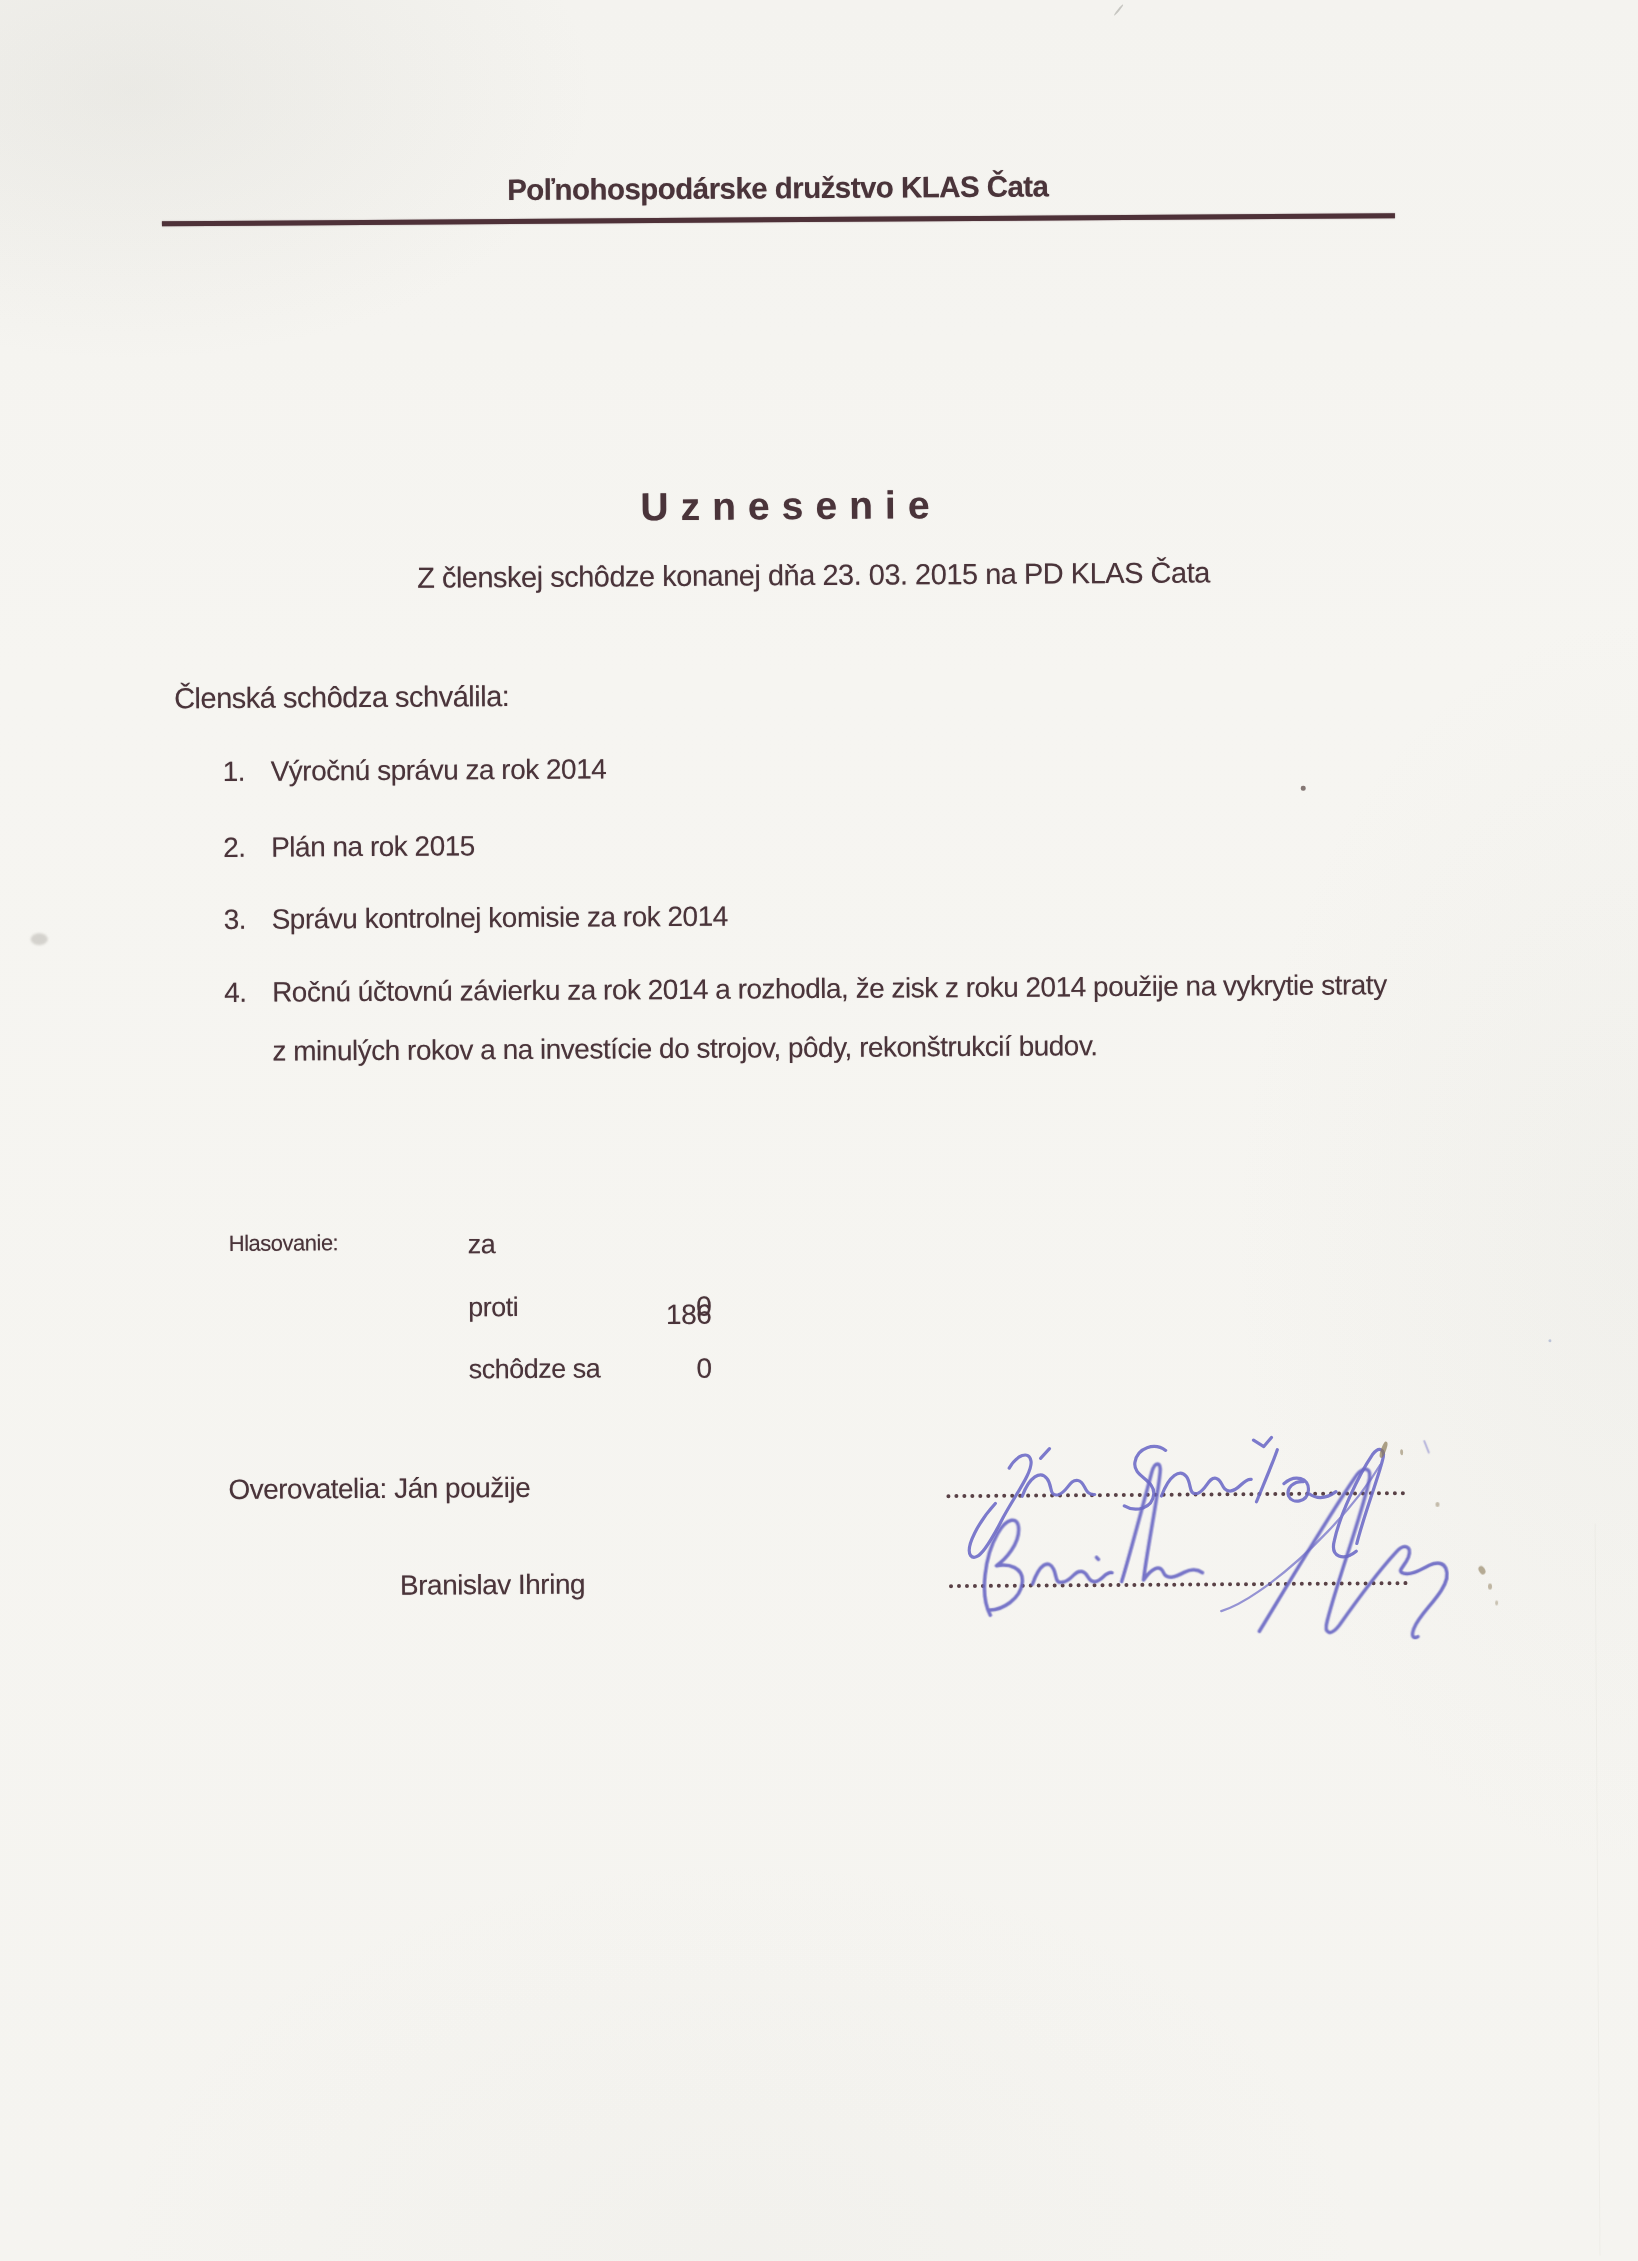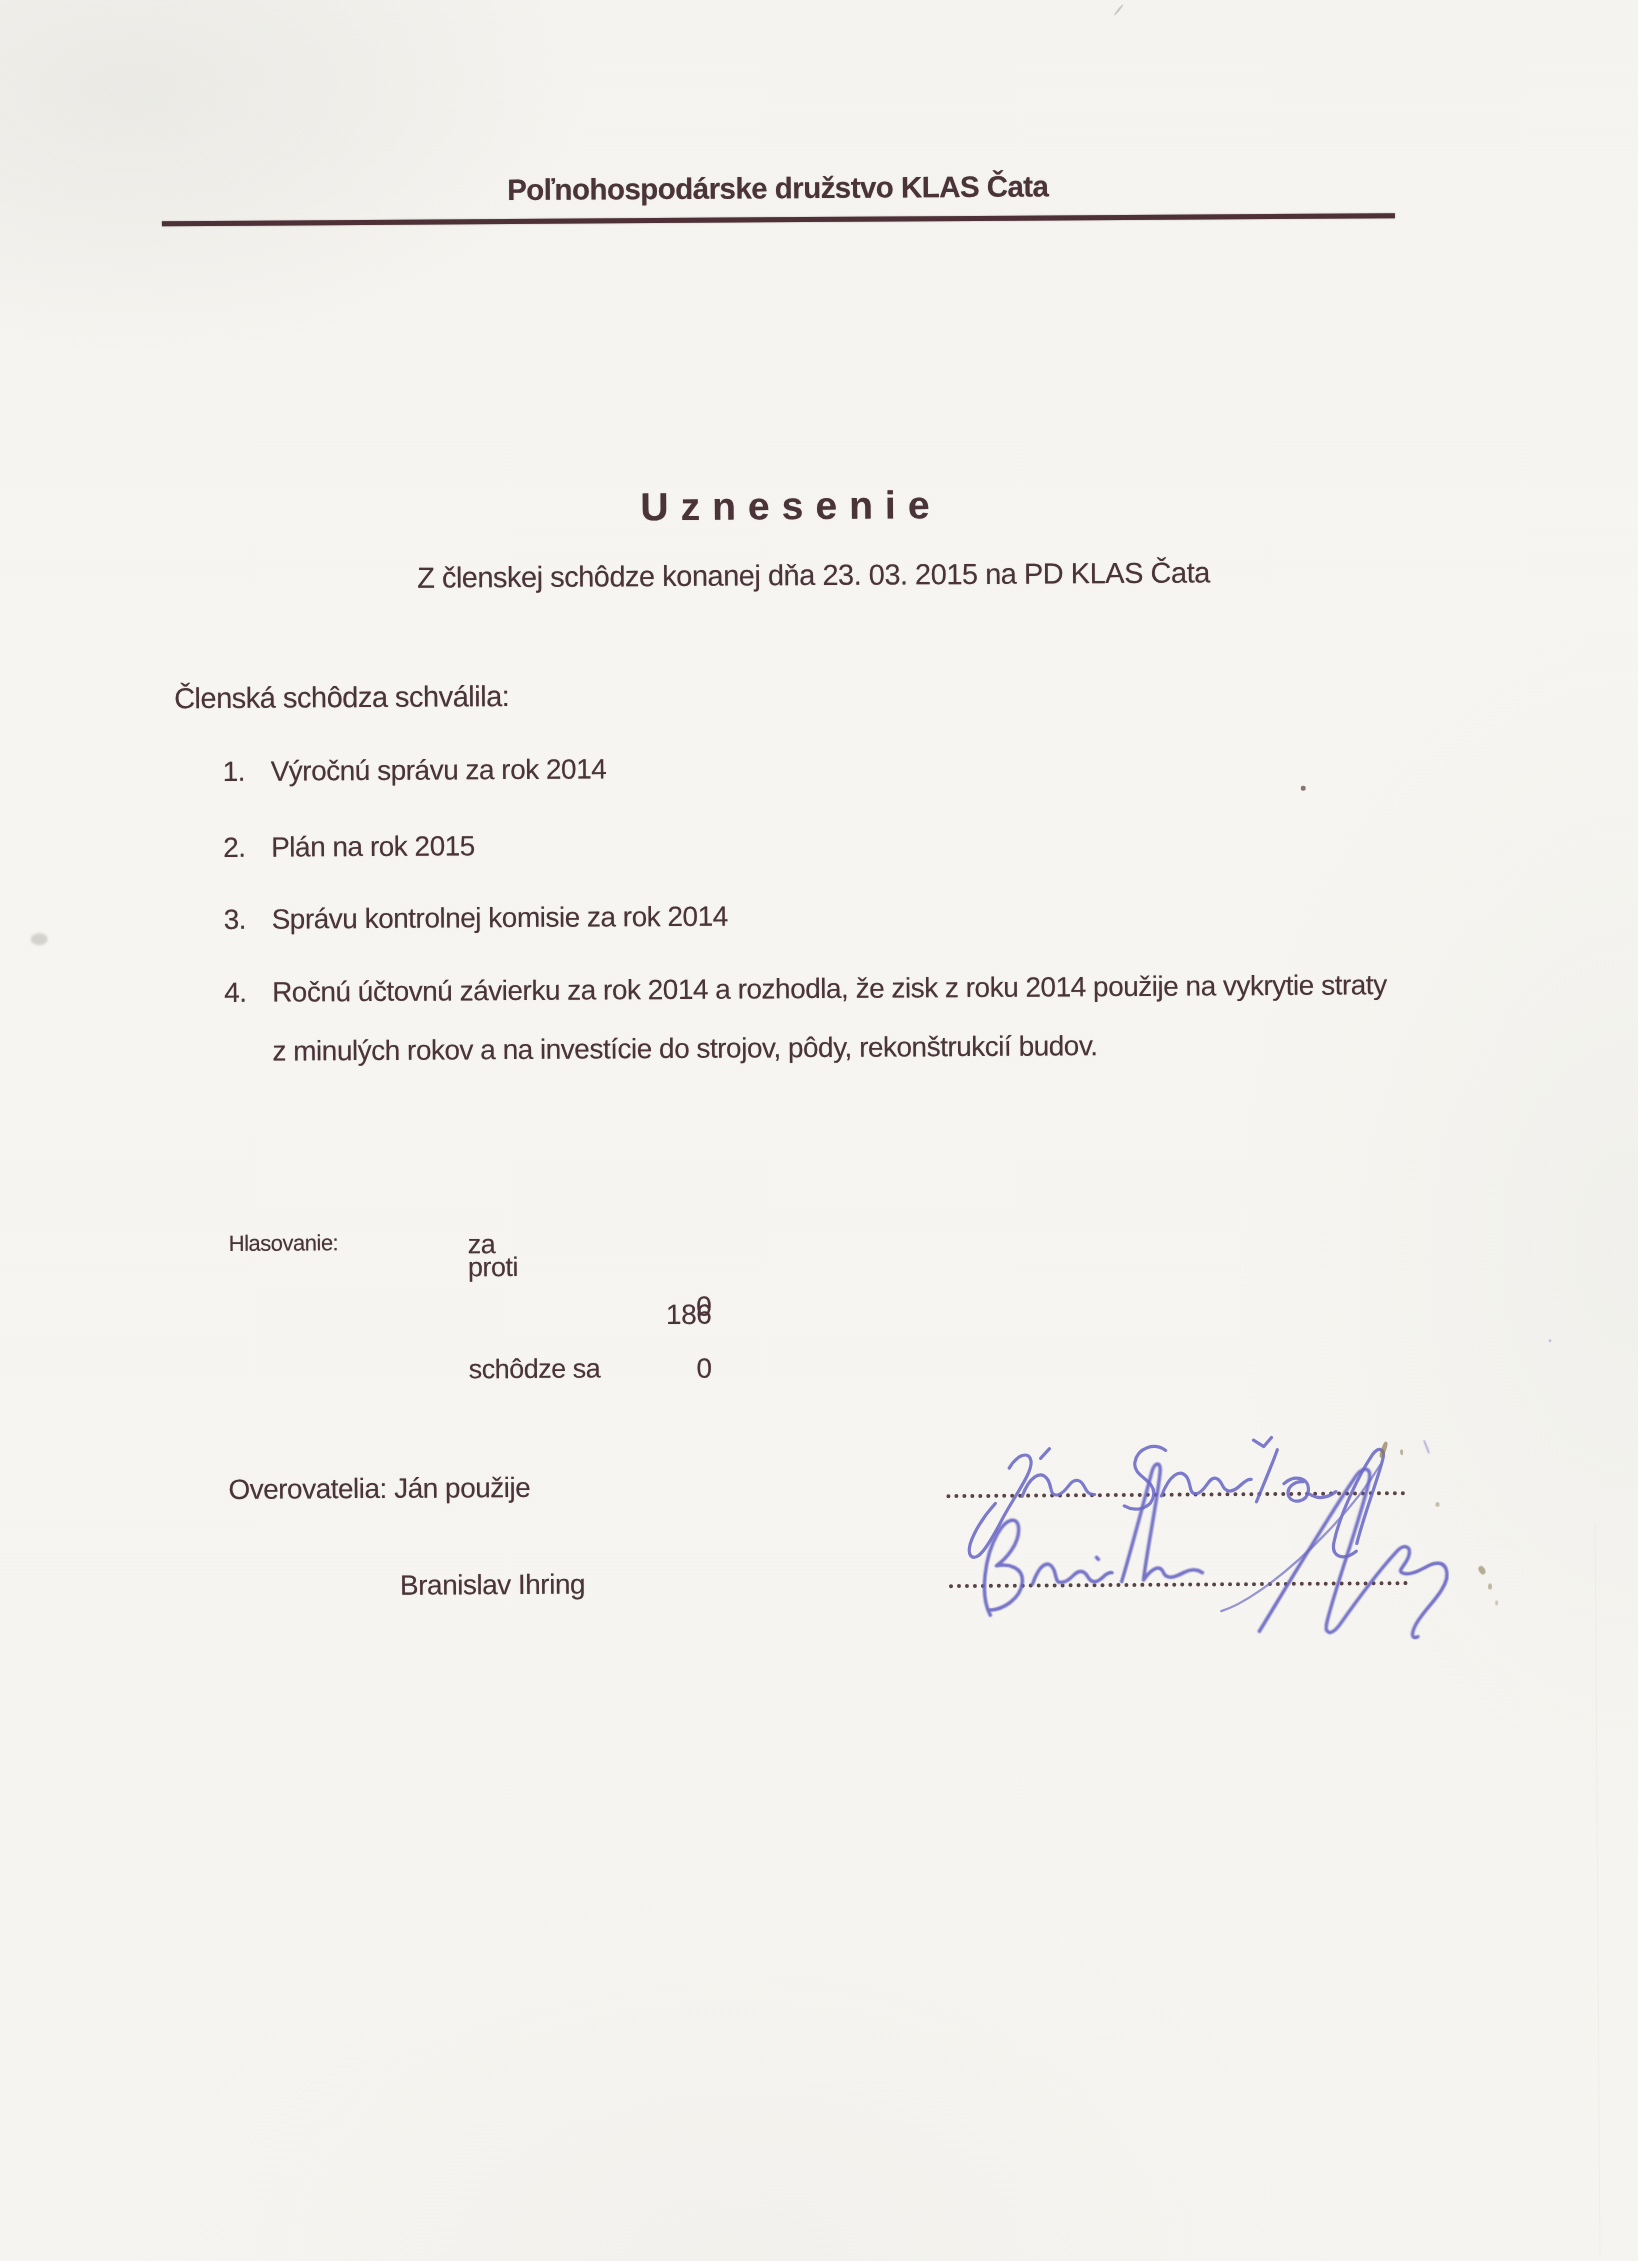--- a/index.html
+++ b/index.html
@@ -96,21 +96,21 @@
       <span class="txt item-text" style="top:975px">Ročnú účtovnú závierku za rok 2014 a rozhodla, že zisk z roku 2014 použije na vykrytie straty</span>
       <span class="txt item-text" style="top:1034px">z minulých rokov a na investície do strojov, pôdy, rekonštrukcií budov.</span>
     </div>
 
     <div>
       <span class="txt vote-label" style="top:1229px">Hlasovanie:</span>
 
       <span class="txt vote-option" style="top:1229px">za</span>
       <span class="txt vote-value" style="top:1300px">186</span>
 
-      <span class="txt vote-option" style="top:1252px">proti</span>
+      <span class="txt vote-option" style="top:1292px">proti</span>
       <span class="txt vote-value" style="top:1292px">0</span>
 
       <span class="txt vote-option" style="top:1354px">schôdze sa</span>
       <span class="txt vote-value" style="top:1354px">0</span>
     </div>
 
     <div class="txt verifier-line" style="top:1472px;left:226px">
       <span>Overovatelia:</span>
       <span> </span>
       <span>Ján použije</span>

